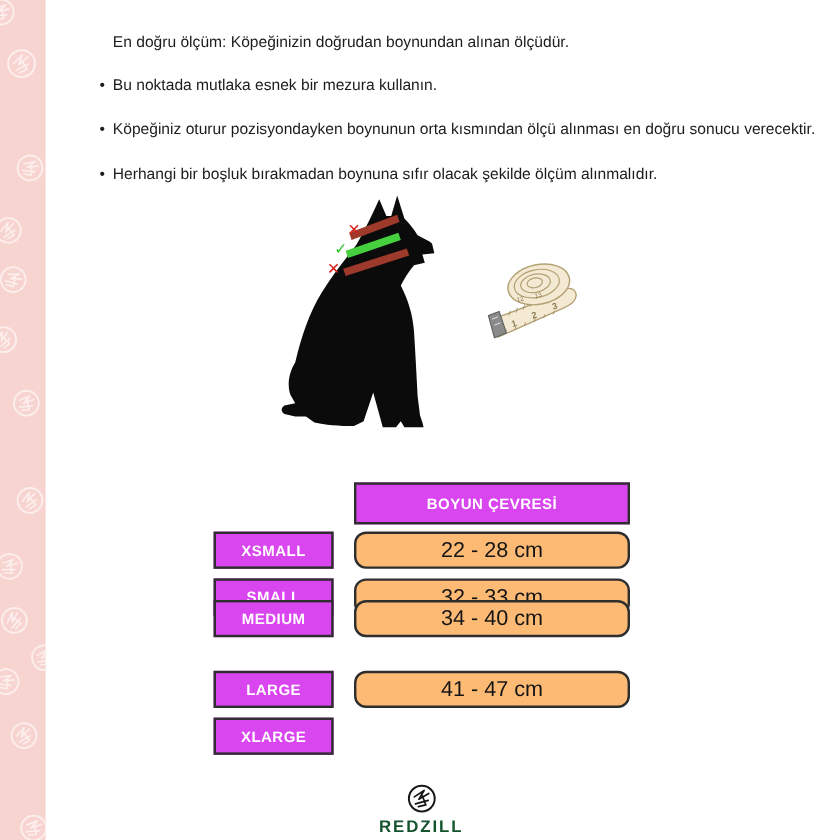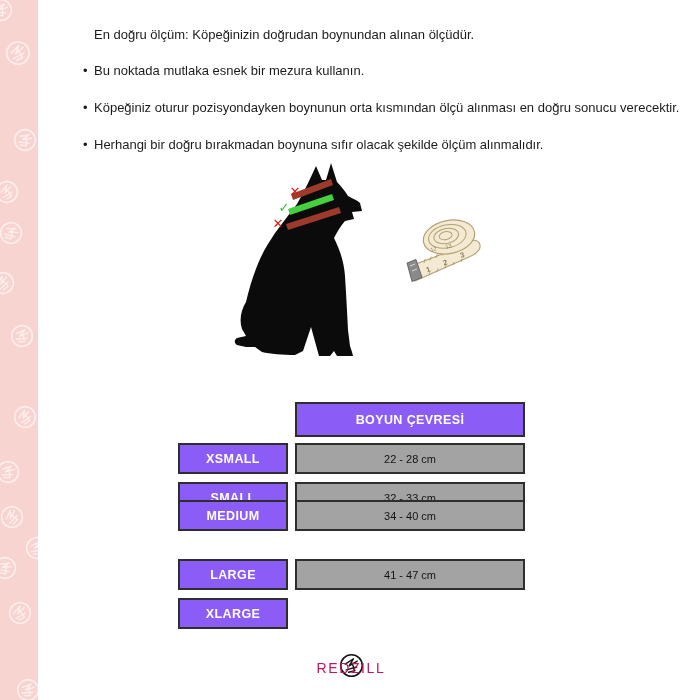--- a/index.html
+++ b/index.html
@@ -13,30 +13,30 @@
   .bullet{position:absolute;left:83px;font-size:13px;line-height:16px;white-space:nowrap;color:#1c1c1c;display:flex;}
   .bullet .dot{width:11px;flex:0 0 11px;color:#1c1c1c;}
   .b1{top:63px}.b2{top:100px}.b3{top:137px}
   .dog-svg{position:absolute;left:230px;top:155px;}
   .tape-svg{position:absolute;left:403px;top:210px;}
   .mark{font-family:"DejaVu Sans",sans-serif;font-weight:bold;font-size:13px;}
   .cell{
     position:absolute;box-sizing:border-box;border:2px solid #2e2e2e;
     display:flex;align-items:center;justify-content:center;white-space:nowrap;
   }
-  .cell.red{background:#8b5cf6;color:#ffffff;font-weight:bold;font-size:12.5px;letter-spacing:0.4px;}
-  .cell.white{background:#a3a3a3;color:#141414;font-size:11px;}
+  .cell.red{background:#d946ef;color:#ffffff;font-weight:bold;font-size:12.5px;letter-spacing:0.4px;}
+  .cell.white{background:#fdba74;color:#141414;font-size:18px;border-radius:10px;}
   .hdr{left:295px;top:402px;width:230px;height:35px;}
-  .lbl{left:178px;width:110px;height:31px;text-align:center;}
+  .lbl{left:178px;width:100px;height:31px;text-align:center;}
   .val{left:295px;width:230px;height:31px;}
   .r0{top:443px}.r1{top:482px}.r2{top:500px}.r3{top:559px}.r4{top:598px}
   .brand-logo{position:absolute;left:339px;top:653px;color:#161616;}
   .brand-name{
-    position:absolute;left:281px;top:660px;width:140px;text-align:center;
-    font-weight:normal;font-size:14px;letter-spacing:1.6px;color:#be185d;
+    position:absolute;left:281px;top:680px;width:140px;text-align:center;
+    font-weight:bold;font-size:14px;letter-spacing:1.6px;color:#14532d;
   }
   .defs{position:absolute;width:0;height:0;overflow:hidden;}
 </style>
 </head>
 <body>
 
 <svg class="defs" aria-hidden="true">
   <defs>
     <symbol id="zl-mark" viewBox="-13 -13 26 26">
       <circle r="11.2" fill="none" stroke="currentColor" stroke-width="1.7"></circle>
@@ -103,21 +103,21 @@
   <div class="bullet b1">
     <span class="dot">•</span>
     <span>Bu noktada mutlaka esnek bir mezura kullanın.</span>
   </div>
   <div class="bullet b2">
     <span class="dot">•</span>
     <span>Köpeğiniz oturur pozisyondayken boynunun orta kısmından ölçü alınması en doğru sonucu verecektir.</span>
   </div>
   <div class="bullet b3">
     <span class="dot">•</span>
-    <span>Herhangi bir doğru bırakmadan boynuna sıfır olacak şekilde ölçüm alınmalıdır.</span>
+    <span>Herhangi bir boşluk bırakmadan boynuna sıfır olacak şekilde ölçüm alınmalıdır.</span>
   </div>
 
   <svg class="dog-svg" width="170" height="210" viewBox="230 155 170 210">
     <path d="M 316 166 L 322 180 L 326 180 L 331 163 L 337 182
          C 341 186 345 191 348 196
          C 353 199 357 200 360 203
          L 362 211 L 352 212 L 354 219 L 345 221
          C 340 227 337 232 334 238
          C 340 250 344 262 345 276
          C 346 292 347 310 348 330

